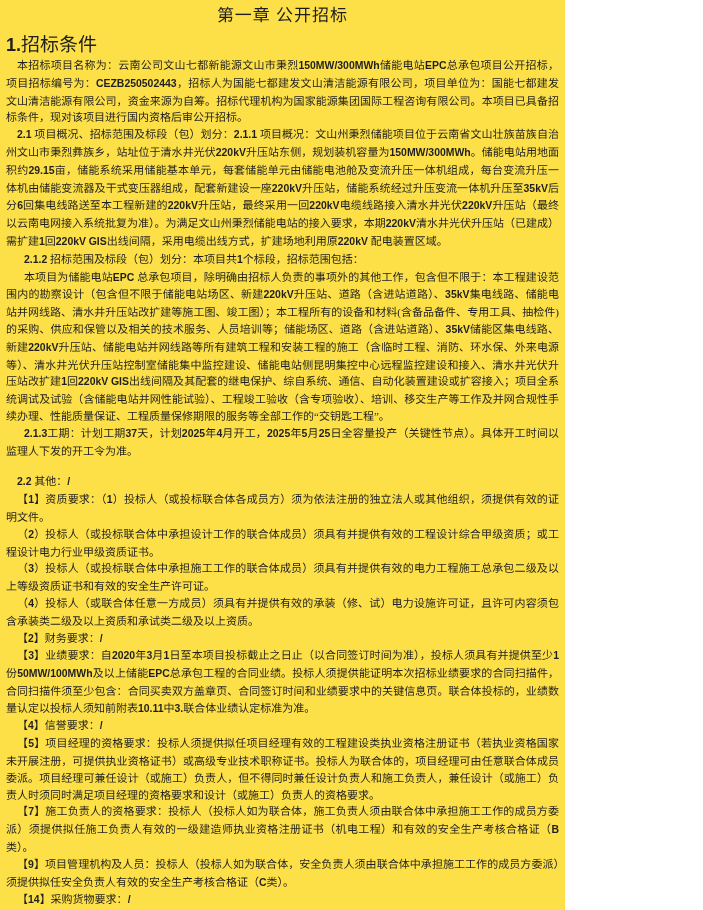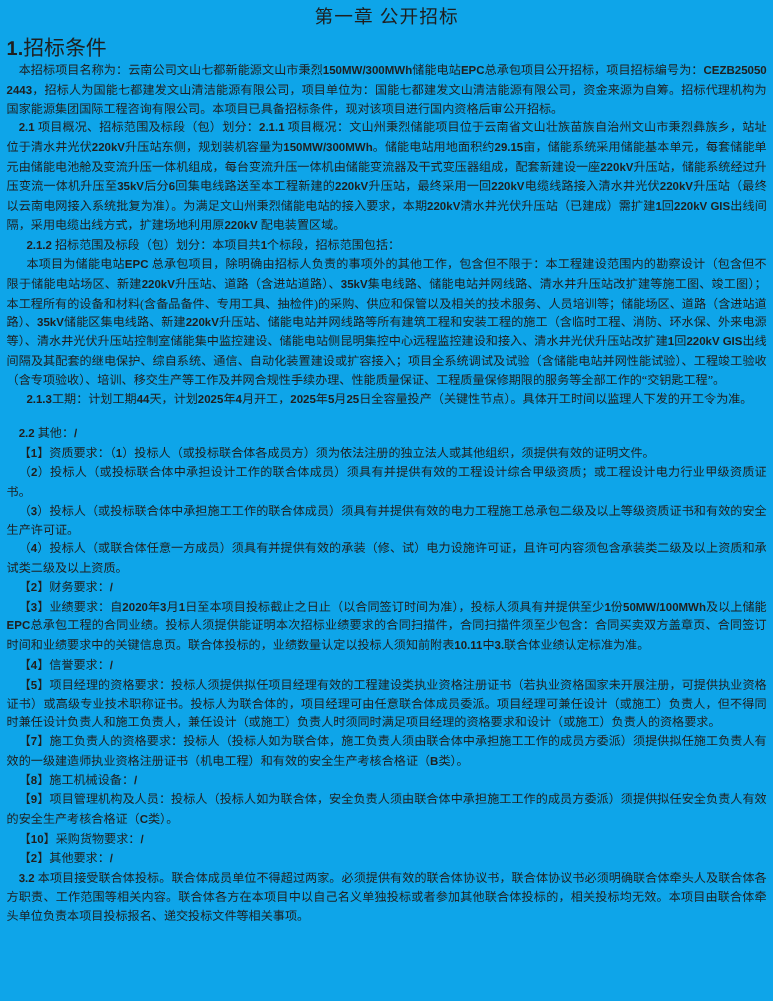--- a/index.html
+++ b/index.html
@@ -5,24 +5,24 @@
   html, body {
     margin: 0;
     padding: 0;
     background: #ffffff;
     width: 703px;
     height: 910px;
     overflow: hidden;
   }
   .page {
     box-sizing: border-box;
-    width: 703px;
+    width: 565px;
     height: 910px;
     padding: 3px 6px 0 6px;
-    background: #0ea5e9;
+    background: #fde047;
     color: #1f1f1f;
     font-family: "Liberation Serif", "DejaVu Serif", serif;
     font-size: 11px;
   }
   .doc-title {
     text-align: center;
     font-size: 17px;
     line-height: 20px;
     margin: 3px 0 10px 0;
     letter-spacing: 1px;
@@ -59,34 +59,33 @@
 
   <section>
     <h2 class="sec-heading"><b class="lat">1.</b>招标条件</h2>
     <p class="para ind-1">本招标项目名称为：云南公司文山七都新能源文山市秉烈<b class="lat">150MW/300MWh</b>储能电站<b class="lat">EPC</b>总承包项目公开招标，项目招标编号为：<b class="lat">CEZB250502443</b>，招标人为国能七都建发文山清洁能源有限公司，项目单位为：国能七都建发文山清洁能源有限公司，资金来源为自筹。招标代理机构为国家能源集团国际工程咨询有限公司。本项目已具备招标条件，现对该项目进行国内资格后审公开招标。</p>
   </section>
 
   <section>
     <p class="para ind-1"><b class="lat">2.1</b> 项目概况、招标范围及标段（包）划分：<b class="lat">2.1.1</b> 项目概况：文山州秉烈储能项目位于云南省文山壮族苗族自治州文山市秉烈彝族乡，站址位于清水井光伏<b class="lat">220kV</b>升压站东侧，规划装机容量为<b class="lat">150MW/300MWh</b>。储能电站用地面积约<b class="lat">29.15</b>亩，储能系统采用储能基本单元，每套储能单元由储能电池舱及变流升压一体机组成，每台变流升压一体机由储能变流器及干式变压器组成，配套新建设一座<b class="lat">220kV</b>升压站，储能系统经过升压变流一体机升压至<b class="lat">35kV</b>后分<b class="lat">6</b>回集电线路送至本工程新建的<b class="lat">220kV</b>升压站，最终采用一回<b class="lat">220kV</b>电缆线路接入清水井光伏<b class="lat">220kV</b>升压站（最终以云南电网接入系统批复为准）。为满足文山州秉烈储能电站的接入要求，本期<b class="lat">220kV</b>清水井光伏升压站（已建成）需扩建<b class="lat">1</b>回<b class="lat">220kV</b> <b class="lat">GIS</b>出线间隔，采用电缆出线方式，扩建场地利用原<b class="lat">220kV</b> 配电装置区域。</p>
     <p class="para ind-2"><b class="lat">2.1.2</b> 招标范围及标段（包）划分：本项目共<b class="lat">1</b>个标段，招标范围包括：</p>
     <p class="para ind-2">本项目为储能电站<b class="lat">EPC</b> 总承包项目，除明确由招标人负责的事项外的其他工作，包含但不限于：本工程建设范围内的勘察设计（包含但不限于储能电站场区、新建<b class="lat">220kV</b>升压站、道路（含进站道路）、<b class="lat">35kV</b>集电线路、储能电站并网线路、清水井升压站改扩建等施工图、竣工图）；本工程所有的设备和材料(含备品备件、专用工具、抽检件)的采购、供应和保管以及相关的技术服务、人员培训等；储能场区、道路（含进站道路）、<b class="lat">35kV</b>储能区集电线路、新建<b class="lat">220kV</b>升压站、储能电站并网线路等所有建筑工程和安装工程的施工（含临时工程、消防、环水保、外来电源等）、清水井光伏升压站控制室储能集中监控建设、储能电站侧昆明集控中心远程监控建设和接入、清水井光伏升压站改扩建<b class="lat">1</b>回<b class="lat">220kV</b> <b class="lat">GIS</b>出线间隔及其配套的继电保护、综自系统、通信、自动化装置建设或扩容接入；项目全系统调试及试验（含储能电站并网性能试验）、工程竣工验收（含专项验收）、培训、移交生产等工作及并网合规性手续办理、性能质量保证、工程质量保修期限的服务等全部工作的“交钥匙工程”。</p>
-    <p class="para ind-2"><b class="lat">2.1.3</b>工期：计划工期<b class="lat">44</b>天，计划<b class="lat">2025</b>年<b class="lat">4</b>月开工，<b class="lat">2025</b>年<b class="lat">5</b>月<b class="lat">25</b>日全容量投产（关键性节点）。具体开工时间以监理人下发的开工令为准。</p>
+    <p class="para ind-2"><b class="lat">2.1.3</b>工期：计划工期<b class="lat">37</b>天，计划<b class="lat">2025</b>年<b class="lat">4</b>月开工，<b class="lat">2025</b>年<b class="lat">5</b>月<b class="lat">25</b>日全容量投产（关键性节点）。具体开工时间以监理人下发的开工令为准。</p>
     <p class="para ind-1 gap-top"><b class="lat">2.2</b> 其他：<b class="lat">/</b></p>
   </section>
 
   <section>
     <p class="para ind-1">【<b class="lat">1</b>】资质要求：（<b class="lat">1</b>）投标人（或投标联合体各成员方）须为依法注册的独立法人或其他组织，须提供有效的证明文件。</p>
     <p class="para ind-1">（<b class="lat">2</b>）投标人（或投标联合体中承担设计工作的联合体成员）须具有并提供有效的工程设计综合甲级资质；或工程设计电力行业甲级资质证书。</p>
     <p class="para ind-1">（<b class="lat">3</b>）投标人（或投标联合体中承担施工工作的联合体成员）须具有并提供有效的电力工程施工总承包二级及以上等级资质证书和有效的安全生产许可证。</p>
     <p class="para ind-1">（<b class="lat">4</b>）投标人（或联合体任意一方成员）须具有并提供有效的承装（修、试）电力设施许可证，且许可内容须包含承装类二级及以上资质和承试类二级及以上资质。</p>
     <p class="para ind-1">【<b class="lat">2</b>】财务要求：<b class="lat">/</b></p>
     <p class="para ind-1">【<b class="lat">3</b>】业绩要求：自<b class="lat">2020</b>年<b class="lat">3</b>月<b class="lat">1</b>日至本项目投标截止之日止（以合同签订时间为准），投标人须具有并提供至少<b class="lat">1</b>份<b class="lat">50MW/100MWh</b>及以上储能<b class="lat">EPC</b>总承包工程的合同业绩。投标人须提供能证明本次招标业绩要求的合同扫描件，合同扫描件须至少包含：合同买卖双方盖章页、合同签订时间和业绩要求中的关键信息页。联合体投标的，业绩数量认定以投标人须知前附表<b class="lat">10.11</b>中<b class="lat">3.</b>联合体业绩认定标准为准。</p>
     <p class="para ind-1">【<b class="lat">4</b>】信誉要求：<b class="lat">/</b></p>
     <p class="para ind-1">【<b class="lat">5</b>】项目经理的资格要求：投标人须提供拟任项目经理有效的工程建设类执业资格注册证书（若执业资格国家未开展注册，可提供执业资格证书）或高级专业技术职称证书。投标人为联合体的，项目经理可由任意联合体成员委派。项目经理可兼任设计（或施工）负责人，但不得同时兼任设计负责人和施工负责人，兼任设计（或施工）负责人时须同时满足项目经理的资格要求和设计（或施工）负责人的资格要求。</p>
     <p class="para ind-1">【<b class="lat">7</b>】施工负责人的资格要求：投标人（投标人如为联合体，施工负责人须由联合体中承担施工工作的成员方委派）须提供拟任施工负责人有效的一级建造师执业资格注册证书（机电工程）和有效的安全生产考核合格证（<b class="lat">B</b>类）。</p>
-    <p class="para ind-1">【<b class="lat">8</b>】施工机械设备：<b class="lat">/</b></p>
     <p class="para ind-1">【<b class="lat">9</b>】项目管理机构及人员：投标人（投标人如为联合体，安全负责人须由联合体中承担施工工作的成员方委派）须提供拟任安全负责人有效的安全生产考核合格证（<b class="lat">C</b>类）。</p>
-    <p class="para ind-1">【<b class="lat">10</b>】采购货物要求：<b class="lat">/</b></p>
+    <p class="para ind-1">【<b class="lat">14</b>】采购货物要求：<b class="lat">/</b></p>
     <p class="para ind-1">【<b class="lat">2</b>】其他要求：<b class="lat">/</b></p>
     <p class="para ind-1"><b class="lat">3.2</b> 本项目接受联合体投标。联合体成员单位不得超过两家。必须提供有效的联合体协议书，联合体协议书必须明确联合体牵头人及联合体各方职责、工作范围等相关内容。联合体各方在本项目中以自己名义单独投标或者参加其他联合体投标的，相关投标均无效。本项目由联合体牵头单位负责本项目投标报名、递交投标文件等相关事项。</p>
   </section>
 
 </div>
 
 </body></html>

